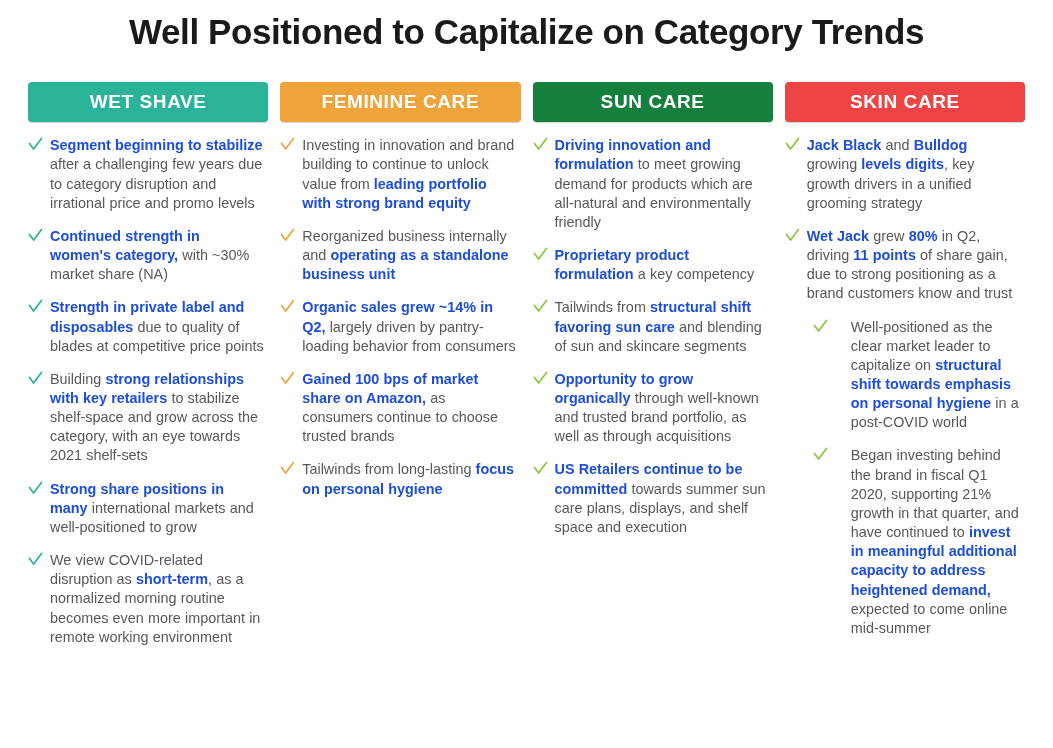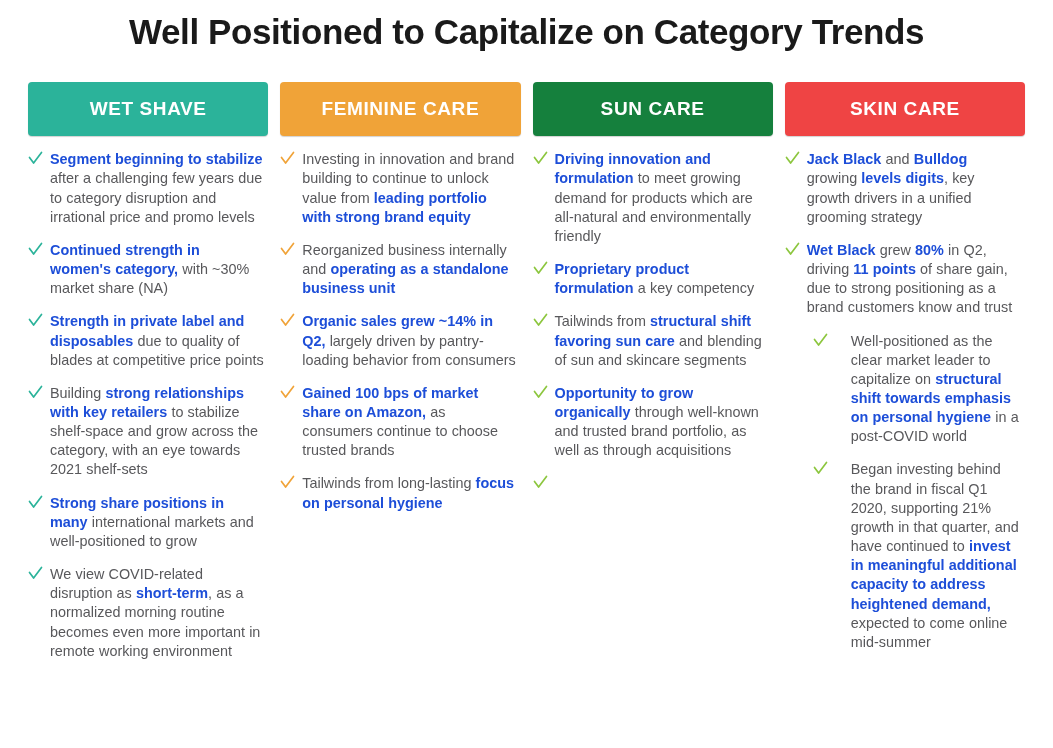--- a/index.html
+++ b/index.html
@@ -38,21 +38,21 @@
     gap: 12px;
     box-sizing: border-box;
   }
   .column {
     flex: 1 1 0;
     min-width: 0;
     display: flex;
     flex-direction: column;
   }
   .col-header {
-    height: 54px;
+    height: 40px;
     border-radius: 4px;
     display: flex;
     align-items: center;
     justify-content: center;
     color: #ffffff;
     font-size: 19px;
     font-weight: bold;
     letter-spacing: 0.6px;
     margin-bottom: 14px;
     box-shadow: 0 1px 1px rgba(0,0,0,0.18);
@@ -232,41 +232,42 @@
               </svg>
             </span>
             <div class="btext"><b>Opportunity to grow organically</b> through well-known and trusted brand portfolio, as well as through acquisitions</div>
           </div>
           <div class="bullet">
             <span class="check">
               <svg width="15" height="15" viewBox="0 0 15 15">
                 <path d="M1.5 6.5 L5.6 12 L13.5 1.5" fill="none" stroke="#8cc63e" stroke-width="1.7" stroke-linecap="round" stroke-linejoin="round"></path>
               </svg>
             </span>
+            <div class="btext"><b>US Retailers continue to be committed</b> towards summer sun care plans, displays, and shelf space and execution</div>
           </div>
         </div>
       </div>
       <div class="column">
         <div class="col-header" style="background: #ef4444;">SKIN CARE</div>
         <div class="bullets">
           <div class="bullet">
             <span class="check">
               <svg width="15" height="15" viewBox="0 0 15 15">
                 <path d="M1.5 6.5 L5.6 12 L13.5 1.5" fill="none" stroke="#8cc63e" stroke-width="1.7" stroke-linecap="round" stroke-linejoin="round"></path>
               </svg>
             </span>
             <div class="btext"><b>Jack Black</b> and <b>Bulldog</b> growing <b>levels digits</b>, key growth drivers in a unified grooming strategy</div>
           </div>
           <div class="bullet">
             <span class="check">
               <svg width="15" height="15" viewBox="0 0 15 15">
                 <path d="M1.5 6.5 L5.6 12 L13.5 1.5" fill="none" stroke="#8cc63e" stroke-width="1.7" stroke-linecap="round" stroke-linejoin="round"></path>
               </svg>
             </span>
-            <div class="btext"><b>Wet Black</b> grew <b>80%</b> in Q2, driving <b>11 points</b> of share gain, due to strong positioning as a brand customers know and trust</div>
+            <div class="btext"><b>Wet Jack</b> grew <b>80%</b> in Q2, driving <b>11 points</b> of share gain, due to strong positioning as a brand customers know and trust</div>
           </div>
           <div class="bullet indent">
             <span class="check">
               <svg width="15" height="15" viewBox="0 0 15 15">
                 <path d="M1.5 6.5 L5.6 12 L13.5 1.5" fill="none" stroke="#8cc63e" stroke-width="1.7" stroke-linecap="round" stroke-linejoin="round"></path>
               </svg>
             </span>
             <div class="btext">Well-positioned as the clear market leader to capitalize on <b>structural shift towards emphasis on personal hygiene</b> in a post-COVID world</div>
           </div>
           <div class="bullet indent">

